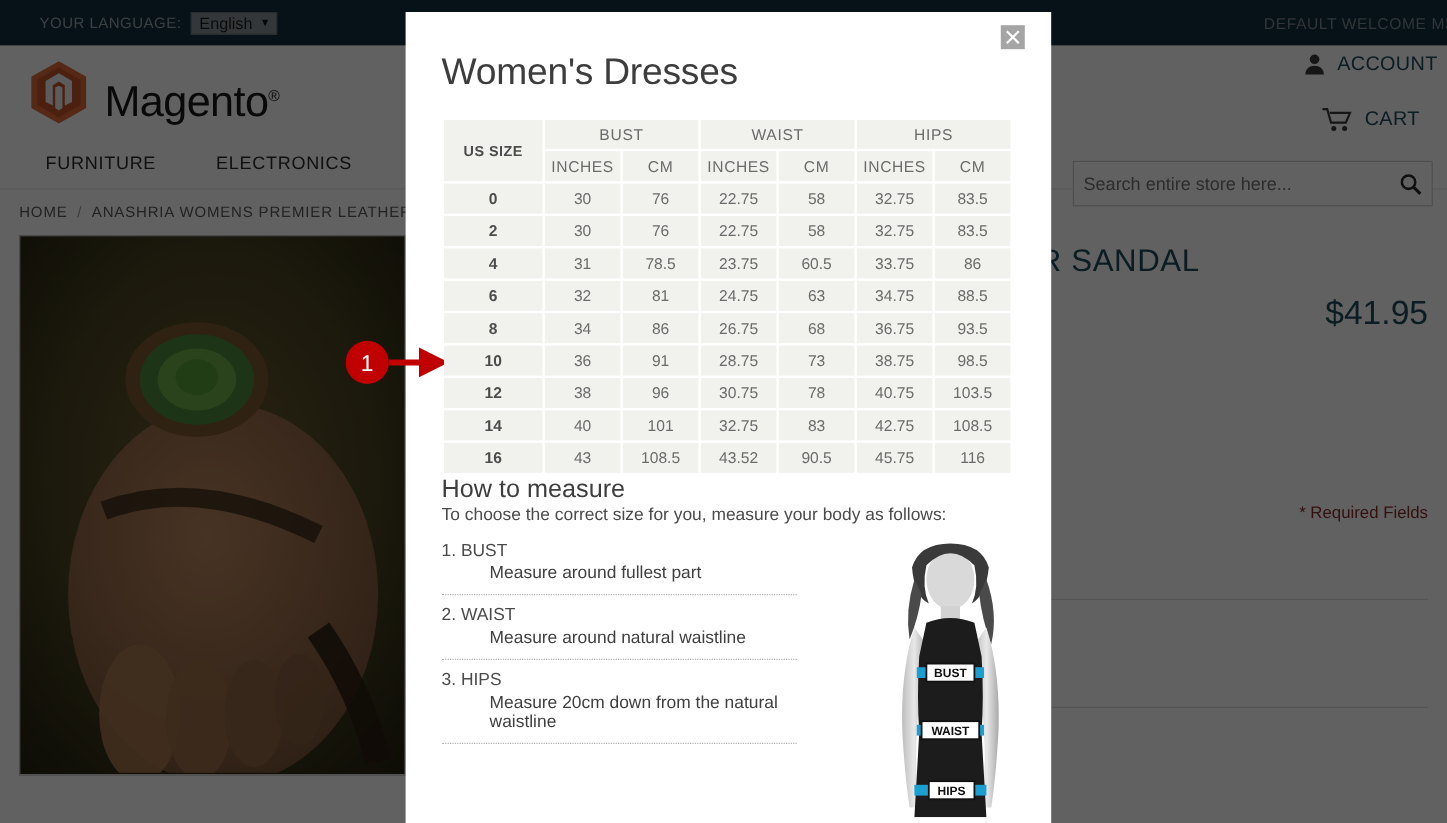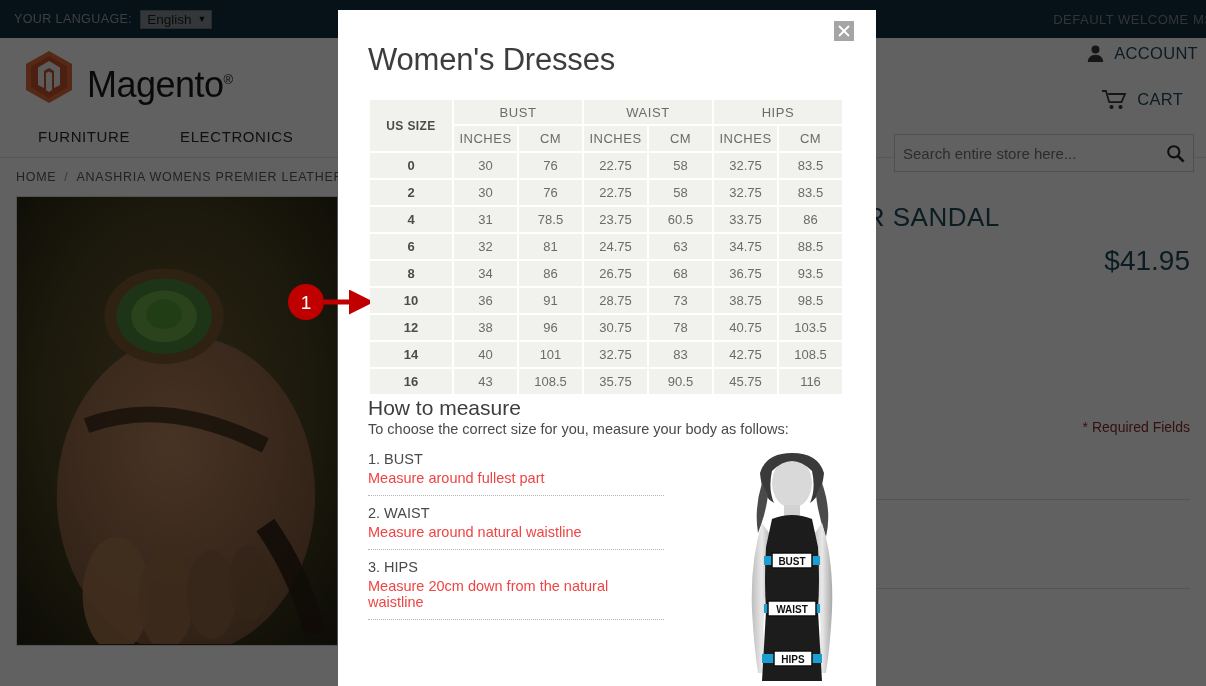--- a/index.html
+++ b/index.html
@@ -19,21 +19,21 @@
   }
 
   .topbar {
     height: 38px;
     background: #122e3f;
     display: flex; align-items: center;
     justify-content: space-between;
     padding: 0 14px 0 14px;
     position: relative;
   }
-  .topbar-left { display:flex; align-items:center; gap:8px; }
+  .topbar-left { display:flex; align-items:center; gap:8px;margin-left:19px; }
   .lang-label {
     color: #9aa7b0; font-size: 12.5px; letter-spacing: .4px;
   }
   .lang-select {
     background: #8a9299;
     border: 1px solid #6c757c;
     color: #1b1b1b;
     font-size: 13.5px;
     padding: 1px 20px 1px 6px;
     position: relative;
@@ -217,21 +217,21 @@
   .howto {
     font-size: 21px; color: #3d3d3d; font-weight: 400;
   }
   .howto-lead {
     margin-top: 1px; font-size: 14.5px; color: #4a4a4a;
   }
   .measure-wrap { display: flex; gap: 20px; margin-top: 14px; }
   .measure-list { width: 296px; flex: none; }
   .m-item { padding-bottom: 9px; }
   .m-head { font-size: 14.5px; color: #4a4a4a; }
-  .m-desc { font-size: 14.5px; color: #ef4444; margin-top: 3px; }
+  .m-desc { font-size: 14.5px; color: #404040; margin-top: 3px; margin-left: 40px; }
   .m-rule {
     border-bottom: 1px dotted #b5b5b5;
     margin-top: 9px;
   }
   .model-fig { flex: 1; position: relative; min-width: 0; }
   .model-svg { display:block; margin-left: 8px; }
 </style>
 </head>
 <body>
 
@@ -481,21 +481,21 @@
             <td>101</td>
             <td>32.75</td>
             <td>83</td>
             <td>42.75</td>
             <td>108.5</td>
           </tr>
           <tr>
             <td class="szcell">16</td>
             <td>43</td>
             <td>108.5</td>
-            <td>35.75</td>
+            <td>43.52</td>
             <td>90.5</td>
             <td>45.75</td>
             <td>116</td>
           </tr>
         </tbody>
     </table>
 
     <h2 class="howto">How to measure</h2>
     <p class="howto-lead">To choose the correct size for you, measure your body as follows:</p>
 

